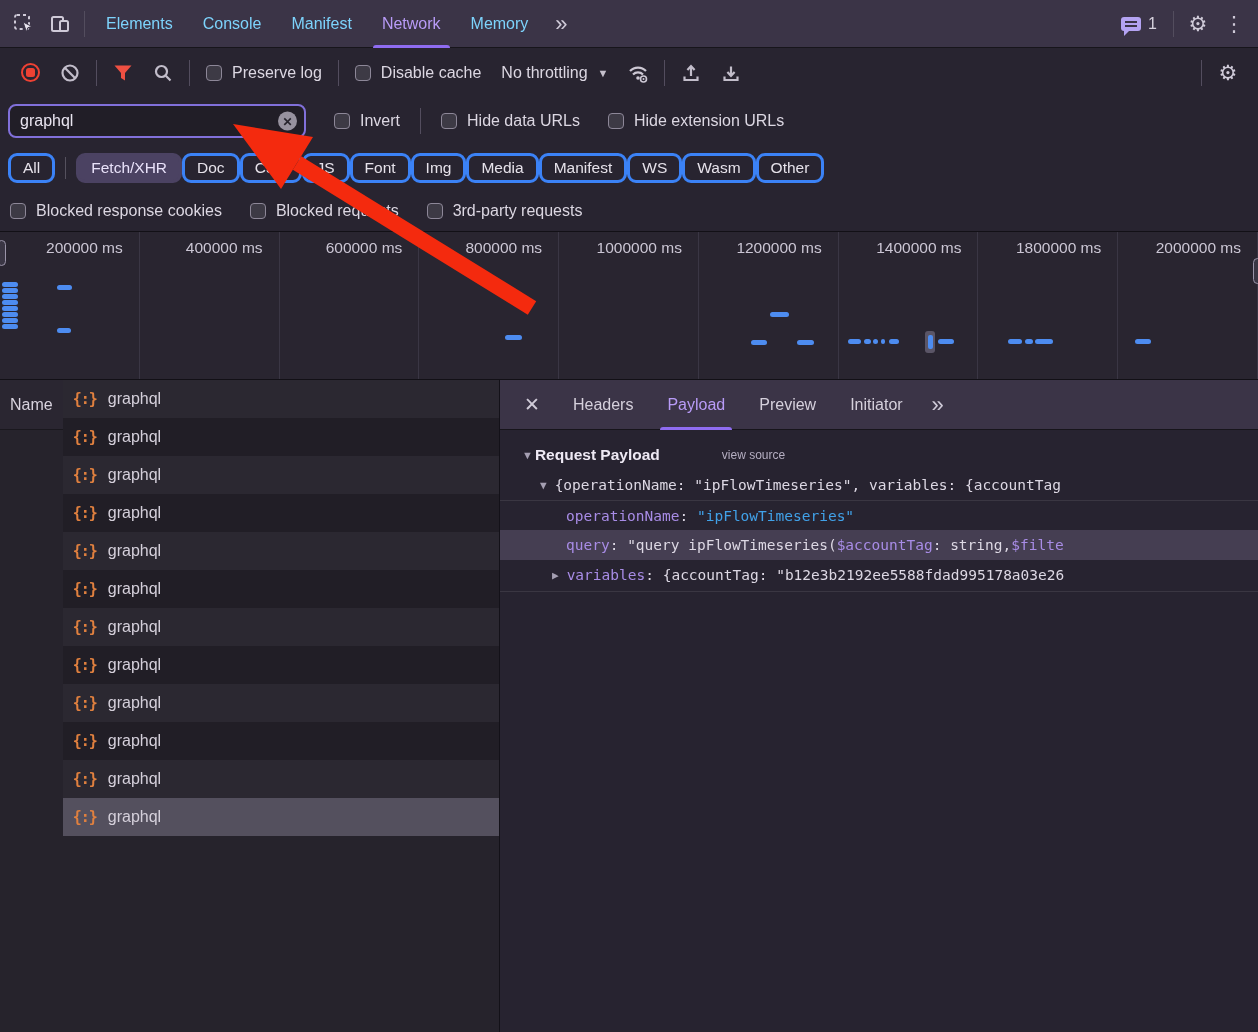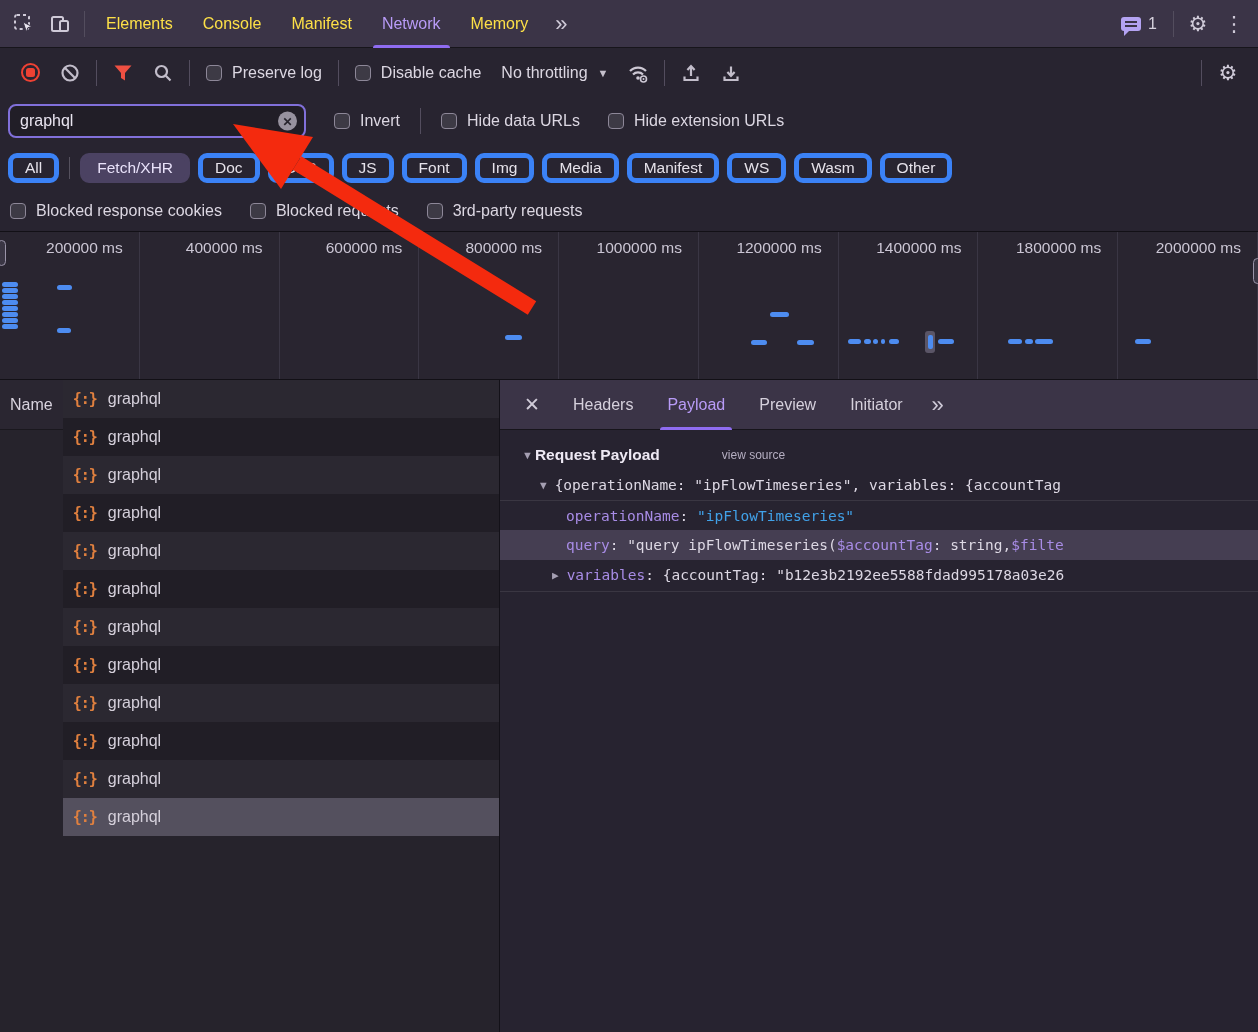--- a/index.html
+++ b/index.html
@@ -10,21 +10,21 @@
     font-family:"Liberation Sans", sans-serif; font-size:16px;
     display:flex; flex-direction:column;
   }
   
   .tabbar {
     height:48px; flex:0 0 48px; background:#3b3447; display:flex; align-items:center;
     border-bottom:1px solid #17151b; padding:0 6px;
   }
   .icon-btn { width:36px; height:34px; display:flex; align-items:center; justify-content:center; border-radius:6px; flex:0 0 auto; }
   .vdiv { width:1px; height:26px; background:#534d5e; margin:0 6px; flex:0 0 auto; }
-  .tab { padding:0 15px; height:48px; display:flex; align-items:center; position:relative; color:#fde047; cursor:default; }
+  .tab { padding:0 15px; height:48px; display:flex; align-items:center; position:relative; color:#7dd3fc; cursor:default; }
   .tab.active { color:#b89bf7; }
   .tab.active::after { content:""; position:absolute; left:6px; right:6px; bottom:0; height:3px; background:#8f6cf1; border-radius:3px 3px 0 0; }
   .more-chev { font-size:22px; color:#cfcad8; padding:0 12px; letter-spacing:-2px; }
   .right-cluster { margin-left:auto; display:flex; align-items:center; }
   .issues { display:flex; align-items:center; gap:7px; padding:0 10px; }
   .bubble { position:relative; width:20px; height:14px; background:#b4a3f2; border-radius:3px; }
   .bubble::before { content:""; position:absolute; left:3px; bottom:-5px; border:5px solid transparent; border-top-color:#b4a3f2; border-left-color:#b4a3f2; }
   .bubble::after { content:""; position:absolute; left:4px; top:4px; width:12px; height:2px; background:#3b3447; box-shadow:0 4px 0 #3b3447; }
   .glyph { color:#cfcad8; font-size:21px; line-height:1; }
   
@@ -46,21 +46,21 @@
   }
   .filter-box input {
     background:transparent; border:none; outline:none; color:#e9e5f0;
     font:16px "Liberation Sans", sans-serif; padding:0 30px 0 10px; width:100%;
   }
   .clear-x { position:absolute; right:7px; top:50%; transform:translateY(-50%);
     width:19px; height:19px; border-radius:50%; background:#97929f; color:#26232c;
     display:flex; align-items:center; justify-content:center; font-size:12px; font-weight:bold; }
   
   .chiprow { height:46px; flex:0 0 46px; background:#282430; display:flex; align-items:center; padding:0 8px; gap:8px; }
-  .chip { height:30px; display:flex; align-items:center; padding:0 12px; border:5px solid #3b82f6; border-radius:9px; color:#e6e2ea; font-size:15.5px; }
+  .chip { height:30px; display:flex; align-items:center; padding:0 12px; border:3px solid #3b82f6; border-radius:9px; color:#e6e2ea; font-size:15.5px; }
   .chip.active { background:#4b4262; border-color:#4b4262; color:#e9e2fa; }
   .chipdiv { width:1px; height:22px; background:#55515e; margin:0 2px; }
   
   .blockedrow { height:40px; flex:0 0 40px; background:#282430; display:flex; align-items:center; padding:0 10px; gap:28px; }
   
   .timeline { height:149px; flex:0 0 149px; background:#292530; border-top:1px solid #121016; border-bottom:1px solid #121016; position:relative; display:flex; overflow:hidden; }
   .tl-col { flex:1 1 0; border-right:1px solid #3a3644; padding:7px 16px 0 0; text-align:right; color:#cbc6d4; font-size:15.5px; white-space:nowrap; overflow:hidden; }
   .tl-bar { position:absolute; height:5px; background:#4d8cf0; border-radius:2.5px; }
   .tl-bar.marker { background:#5a5566; border-radius:3px; }
   .tl-bar.marker::after { content:""; position:absolute; left:2.5px; top:4px; width:5px; height:14px; background:#4d8cf0; border-radius:2px; }
@@ -232,21 +232,21 @@
     </label>
     <label class="cb-label" style="margin-left:8px;">
       <span class="cb"></span>
       <span>Hide extension URLs</span>
     </label>
   </div>
 
   <div class="chiprow">
     <span class="chip">All</span>
     <span class="chipdiv"></span>
-    <div style="display:flex; gap:8px;">
+    <div style="display:flex; ">
 
     <span class="chip active">
           <span>Fetch/XHR</span>
         </span>
         <span class="chip">
           <span>Doc</span>
         </span>
         <span class="chip">
           <span>CSS</span>
         </span>

